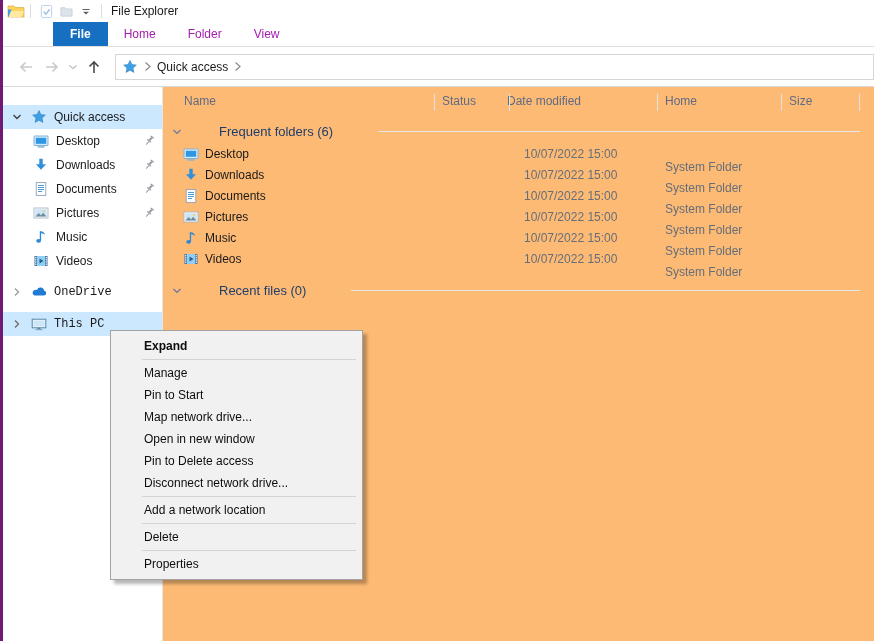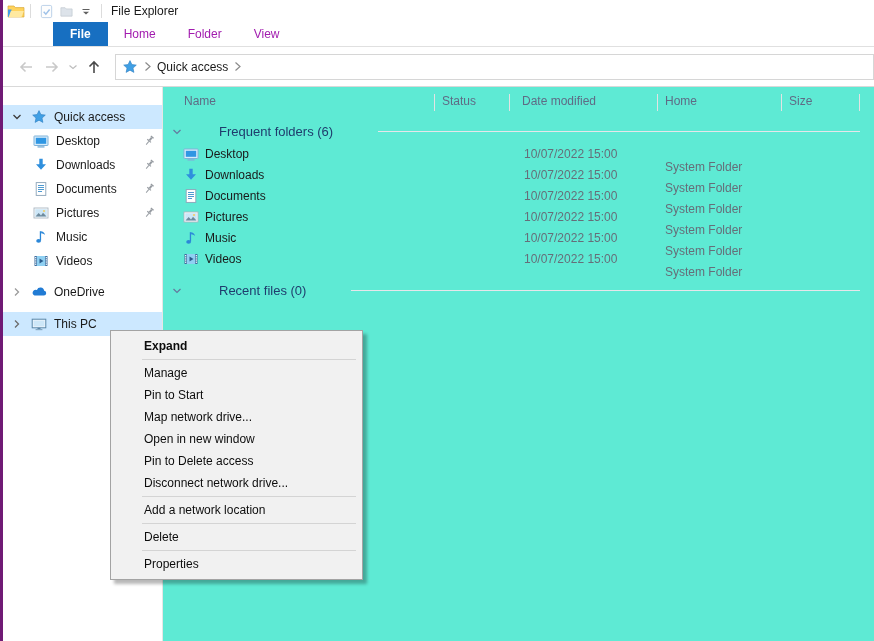--- a/index.html
+++ b/index.html
@@ -35,25 +35,25 @@
   
   .sidebar { width:160px; border-right:1px solid #e6e6e6; padding-top:18px; box-sizing:border-box; flex:none; }
   .side-row { height:24px; display:flex; align-items:center; position:relative; cursor:default; }
   .side-row .chev { width:14px; margin-left:7px; flex:none; display:flex; align-items:center; justify-content:center; }
   .side-row .sicon { width:16px; height:16px; flex:none; margin-left:7px; display:flex; align-items:center; }
   .side-row .slabel { margin-left:7px; white-space:nowrap; }
   .side-row.selected { background:#cce8ff; }
   .side-row.child { padding-left:30px; }
   .side-row.child .sicon { margin-left:0; }
   .side-row .pin { position:absolute; right:5px; top:4px; width:16px; height:16px; }
-  .side-row.toplevel { margin-top:8px; }
+  .side-row.toplevel { margin-top:8px;font-family:Liberation Mono, monospace; }
   .side-row.first-toplevel { margin-top:7px; }
 
   
-  .main { flex:1; position:relative; padding-top:3px; background:#5eead4; }
+  .main { flex:1; position:relative; padding-top:3px; background:#fdba74; }
   .col-headers { position:relative; height:24px; }
   .col-headers span { position:absolute; top:4px; color:#5f6b85; white-space:nowrap; }
   .col-sep { position:absolute; top:4px; width:1px; height:17px; background:#e3e3e3; }
 
   .group-header { display:flex; align-items:center; height:19px; margin-top:8px;gap:35px; }
   .group-header .gchev { width:14px; margin-left:7px; display:flex; align-items:center; justify-content:center; }
   .group-header .gtitle { margin-left:0px; font-size:13px; color:#1f3d6d; white-space:nowrap; }
   .group-header .grule { flex:1; height:1px; background:#e6e6ea; margin-left:10px; margin-right:14px; }
 
   .file-row { height:21px; position:relative; }
@@ -322,21 +322,21 @@
       </div>
 
 
     </div>
 
     <div class="main">
 
       <div class="col-headers">
         <span style="left:21px">Name</span>
         <span style="left:279px">Status</span>
-        <span style="left:359px">Date modified</span>
+        <span style="left:344px">Date modified</span>
         <span style="left:502px">Home</span>
         <span style="left:626px">Size</span>
         <i class="col-sep" style="left:271px"></i>
         <i class="col-sep" style="left:346px"></i>
         <i class="col-sep" style="left:494px"></i>
         <i class="col-sep" style="left:618px"></i>
         <i class="col-sep" style="left:696px"></i>
       </div>
 
       <div class="group-header">

